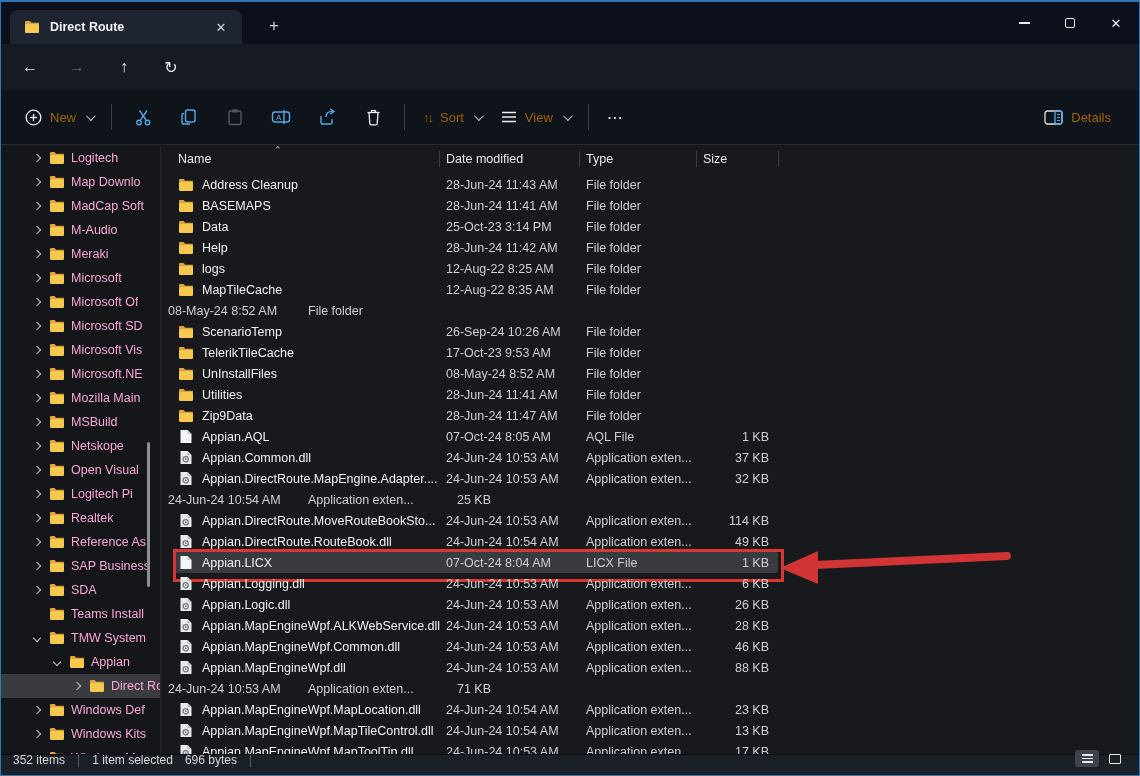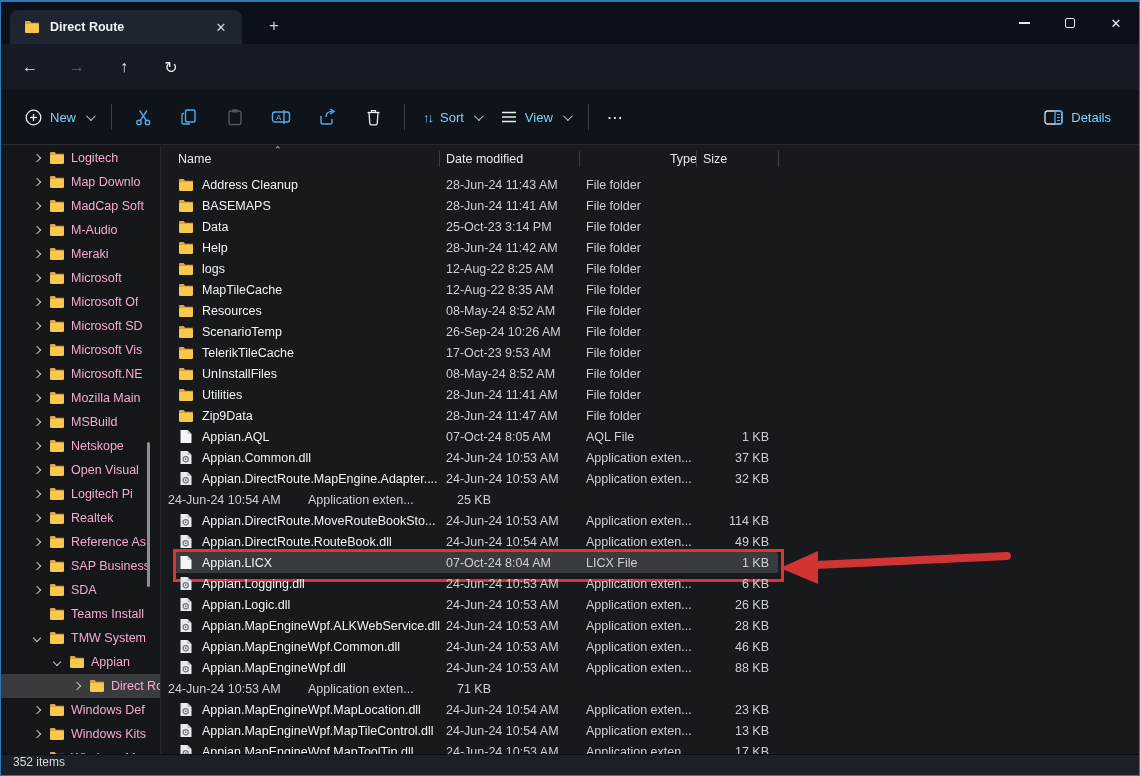--- a/index.html
+++ b/index.html
@@ -42,21 +42,21 @@
     background:#262b33; border-radius:6px; border-bottom:1px solid #32373f;
     display:flex; align-items:center; padding:0 10px 0 14px;
   }
   .searchbox input {
     flex:1; background:transparent; border:none; outline:none;
     color:#e8eaed; font-size:13px; font-family:inherit;
   }
   .searchbox input::placeholder { color:#949aa2; }
   
   .toolbar { position:absolute; left:0; top:88px; width:100%; height:55px; background:#0f141b; border-bottom:1px solid #272b31; display:flex; align-items:center; }
-  .tbtn { display:flex; align-items:center; gap:8px; padding:8px 10px; border-radius:5px; color:#7dd3fc; font-size:13px; }
+  .tbtn { display:flex; align-items:center; gap:8px; padding:8px 10px; border-radius:5px; color:#a16207; font-size:13px; }
   .tbtn-new { margin-left:14px; }
   .ticon { width:38px; height:34px; display:flex; align-items:center; justify-content:center; border-radius:5px; margin:0 4px; }
   .tsep { width:1px; height:26px; background:#3a3f46; margin:0 8px; }
   .chev { display:inline-block; width:7px; height:7px; border-right:1.4px solid #c3c8cd; border-bottom:1.4px solid #c3c8cd; transform:rotate(45deg) translateY(-2px); margin-left:2px; }
   .dots { font-size:16px; letter-spacing:2px; color:#eceef1; padding:0 10px; }
   .tb-right { margin-left:auto; margin-right:18px; }
   .dim  { opacity:.42; }
   
   .content { position:absolute; left:0; top:144px; width:100%; height:611px; background:#17191d; }
   .sidebar { position:absolute; left:0; top:0; width:160px; height:611px; overflow:hidden; border-right:1px solid #26282d; background:#141619; }
@@ -67,38 +67,38 @@
   .srow.chev-right .cr { display:block; transform:rotate(-45deg); }
   .srow.chev-down  .cd { display:block; transform:rotate(45deg); }
   .srow svg { flex:0 0 auto; }
   .srow-label { overflow:hidden; }
   .sb-thumb { position:absolute; left:146px; top:296px; width:3px; height:145px; background:#8b8f94; border-radius:2px; }
   .main { position:absolute; left:161px; top:0; width:979px; height:611px; overflow:hidden; }
   .lheader { position:relative; height:26px; display:flex; align-items:center; color:#e6e8ea; }
   .lheader .hcell { position:relative; height:100%; display:flex; align-items:center; }
   .h-name { flex:0 0 278px; padding-left:16px; }
   .h-date { flex:0 0 140px; padding-left:6px; }
-  .h-type { flex:0 0 117px; padding-left:6px;justify-content:flex-end; }
+  .h-type { flex:0 0 117px; padding-left:6px; }
   .h-size { flex:0 0 82px;  padding-left:6px; }
   .hsep { position:absolute; right:0; top:5px; width:1px; height:16px; background:#3b3e43; }
   .sort-caret { position:absolute; left:112px; top:-1px; font-size:9px; color:#c8c8c8; }
   .rows { position:absolute; left:0; top:28px; width:100%; }
   .frow { position:relative; height:21px; display:flex; align-items:center; }
   .frow.selected::before { content:""; position:absolute; left:12px; top:0; width:604px; height:100%; background:#3a3b3f; border-radius:2px; }
   .frow.boxed::after { content:""; position:absolute; left:11px; top:-3px; width:605px; height:27px; border:3px solid #da3734; pointer-events:none; }
   .c-name { position:relative; flex:0 0 278px; padding-left:16px; display:flex; align-items:center; gap:8px; color:#f2f3f4; white-space:nowrap; overflow:hidden; }
   .c-date { position:relative; flex:0 0 140px; padding-left:6px; color:#ccd0d4; white-space:nowrap; }
   .c-type { position:relative; flex:0 0 117px; padding-left:6px; color:#ccd0d4; white-space:nowrap; overflow:hidden; }
   .c-size { position:relative; flex:0 0 82px; padding-right:10px; color:#ccd0d4; text-align:right; white-space:nowrap; }
   .ic { display:none; flex:0 0 16px; }
   .frow.icon-folder .ic-folder { display:block; }
   .frow.icon-file   .ic-file   { display:block; }
   .frow.icon-dll    .ic-dll    { display:block; }
   
-  .statusbar { position:absolute; left:0; bottom:0; width:100%; height:21px; background:#1b1f26; border-top:1px solid #0a0c0f; display:flex; align-items:flex-start; padding:0 12px; gap:12px; font-size:12px; color:#d6d9dd;flex-direction:column; }
+  .statusbar { position:absolute; left:0; bottom:0; width:100%; height:21px; background:#1b1f26; border-top:1px solid #0a0c0f; display:flex; align-items:flex-end; padding:8px 12px; gap:12px; font-size:12px; color:#d6d9dd; }
   .st-sep { color:#565b61; }
   .st-right { margin-left:auto; display:flex; gap:4px; }
   .viewtoggle { width:24px; height:17px; display:flex; align-items:center; justify-content:center; border-radius:3px; }
   .viewtoggle.active { background:#3f4248; }
   .vt-lines { display:flex; flex-direction:column; gap:2px; }
   .vt-lines span { display:block; width:11px; height:1.6px; background:#e6e8ea; }
   .vt-square { width:12px; height:10px; border:1.6px solid #e6e8ea; border-radius:1px; }
   .overlay-svg { position:absolute; left:0; top:0; width:1140px; height:776px; pointer-events:none; }
 </style>
 </head>
@@ -649,28 +649,20 @@
               </svg>
 
               <span>MapTileCache</span>
             </span>
             <span class="c-date">12-Aug-22 8:35 AM</span>
             <span class="c-type">File folder</span>
             <span class="c-size"></span>
           </div>
 
           <div class="frow icon-folder">
-            <span class="c-name">
-              <svg class="ic ic-folder" width="16" height="14" viewBox="0 0 16 14">
-                <path d="M1 2.2c0-.7.5-1.2 1.2-1.2h3.4l1.5 1.7H15v1H1z" fill="#e8a33d"></path>
-                <rect x="1" y="3.4" width="14" height="9.6" rx="1.2" fill="#f6c84e"></rect>
-              </svg>
-
-              <span>Resources</span>
-            </span>
             <span class="c-date">08-May-24 8:52 AM</span>
             <span class="c-type">File folder</span>
             <span class="c-size"></span>
           </div>
 
           <div class="frow icon-folder">
             <span class="c-name">
               <svg class="ic ic-folder" width="16" height="14" viewBox="0 0 16 14">
                 <path d="M1 2.2c0-.7.5-1.2 1.2-1.2h3.4l1.5 1.7H15v1H1z" fill="#e8a33d"></path>
                 <rect x="1" y="3.4" width="14" height="9.6" rx="1.2" fill="#f6c84e"></rect>

